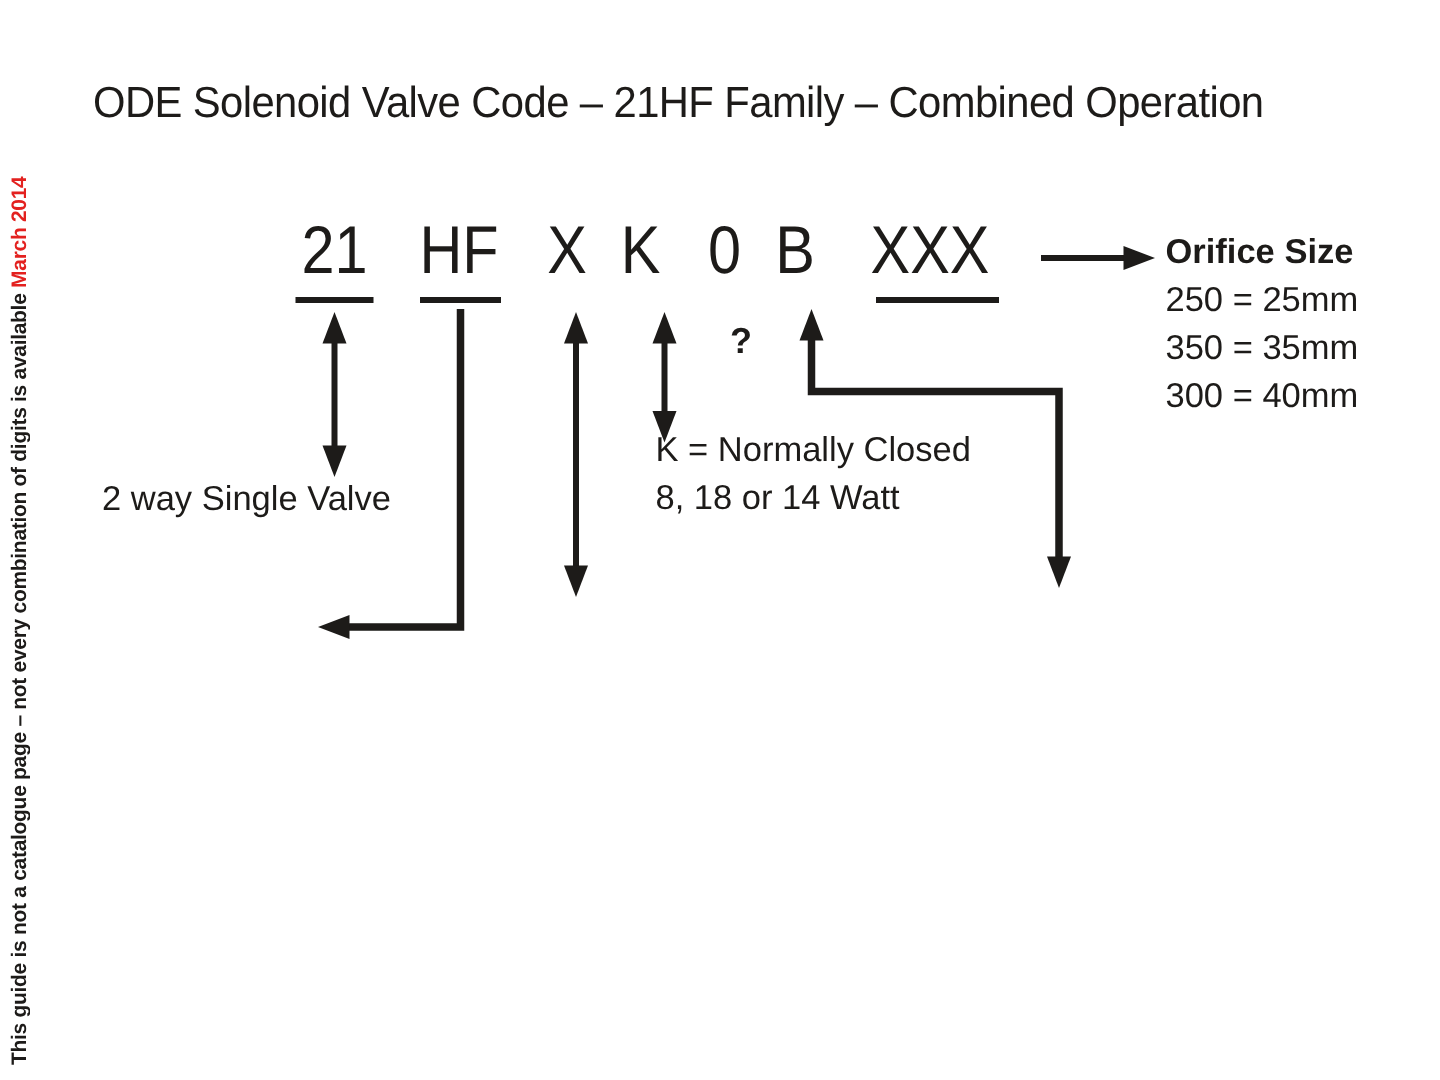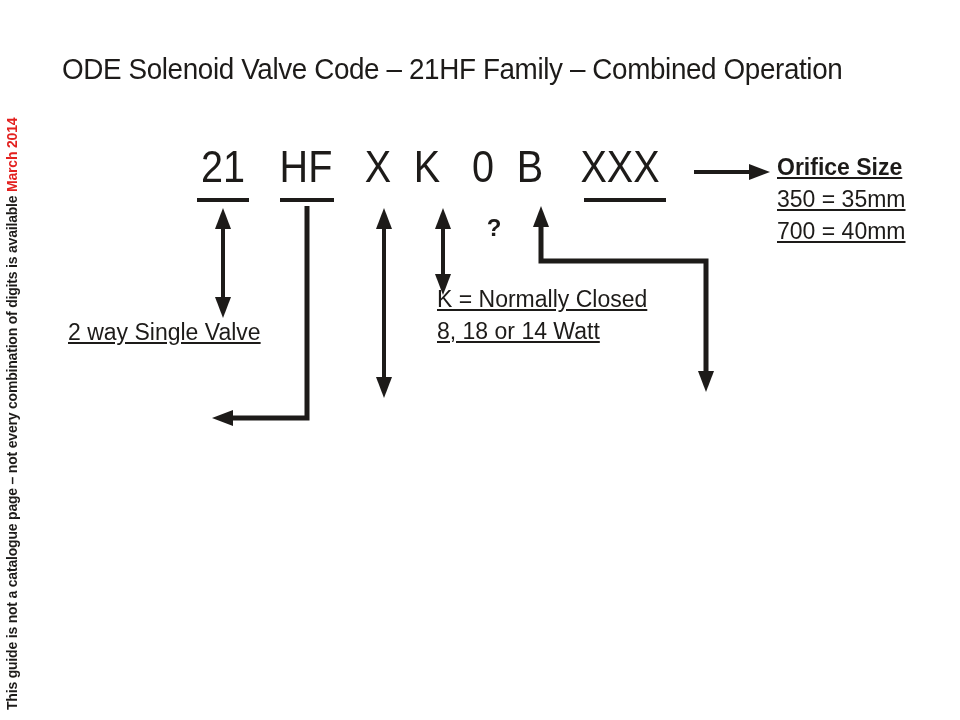--- a/index.html
+++ b/index.html
@@ -28,21 +28,21 @@
   .code-seg {
     position:absolute; top:144px; font-size:45px; line-height:1; white-space:nowrap;
     transform:translateX(-50%) scaleX(0.88);
   }
   .u-bar { position:absolute; top:198px; height:4px; background:var(--ink); }
 
   .qmark { position:absolute; left:494px; top:216px; font-size:24px; font-weight:bold;
            line-height:1; transform:translateX(-50%); }
 
   .callout { position:absolute; font-size:23px; line-height:32px; white-space:nowrap; }
-  .callout span { display:block;text-decoration:underline; }
+  .callout span { display:block; }
   .bold { font-weight:bold; }
 
   .arrows { position:absolute; left:0; top:0; width:960px; height:720px; }
 </style>
 </head>
 <body>
 
 <div class="slide">
 
   <div class="side-note"><span>This guide is not a catalogue page – not every combination of digits is available</span><span class="red">&nbsp;March 2014</span></div>
@@ -103,17 +103,18 @@
 
   <div class="callout" style="left:437px;top:283px">
     <span>K = Normally Closed</span>
     <span>8, 18 or 14 Watt</span>
   </div>
 
 
 
   <div class="callout" style="left:777px;top:151px">
     <span class="bold">Orifice Size</span>
+    <span>250 = 25mm</span>
     <span>350 = 35mm</span>
-    <span>700 = 40mm</span>
+    <span>300 = 40mm</span>
   </div>
 
 </div>
 
 </body></html>

